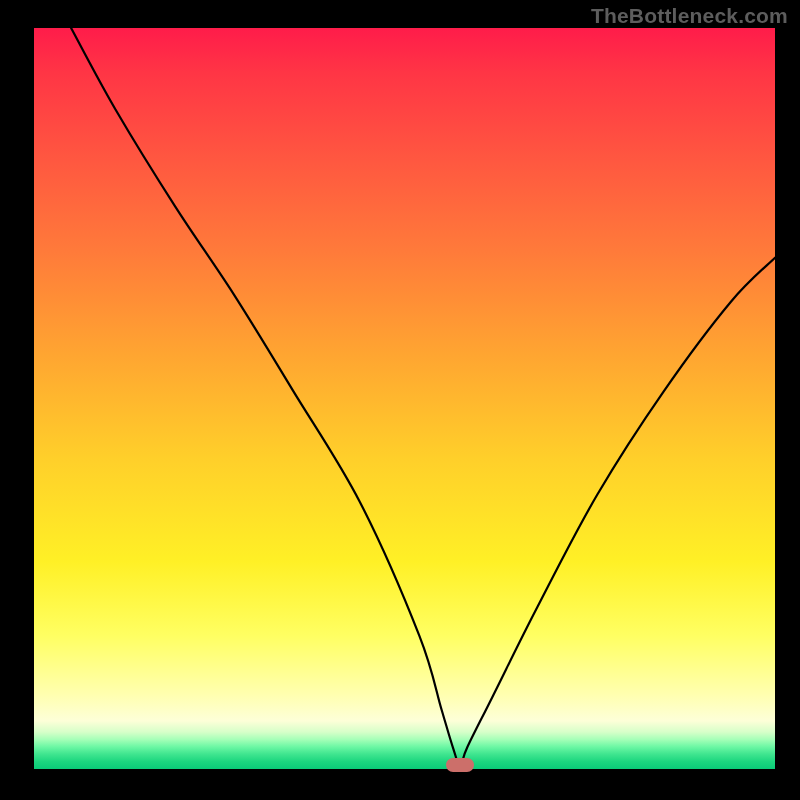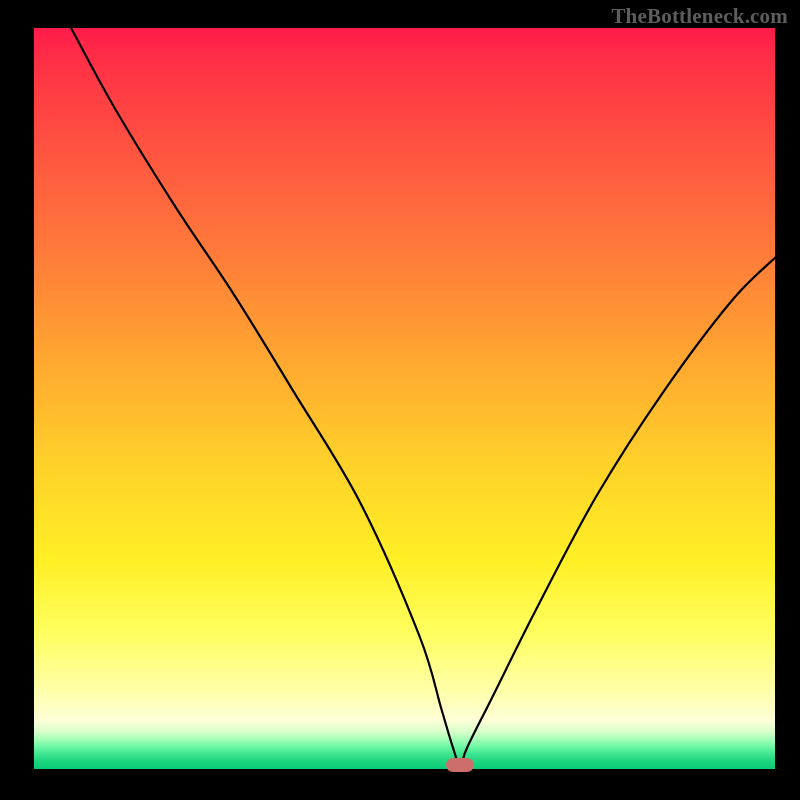--- a/index.html
+++ b/index.html
@@ -13,21 +13,21 @@
   .frame {
     position: relative;
     width: 800px;
     height: 800px;
     background: #000;
   }
   .watermark {
     position: absolute;
     top: 4px;
     right: 12px;
-    font-family: Liberation Serif, serif;
+    font-family: Liberation Sans, sans-serif;
     font-size: 21px;
     font-weight: bold;
     color: #5d5d5d;
     letter-spacing: 0.2px;
   }
   .plot {
     position: absolute;
     left: 34px;
     top: 28px;
     width: 741px;

